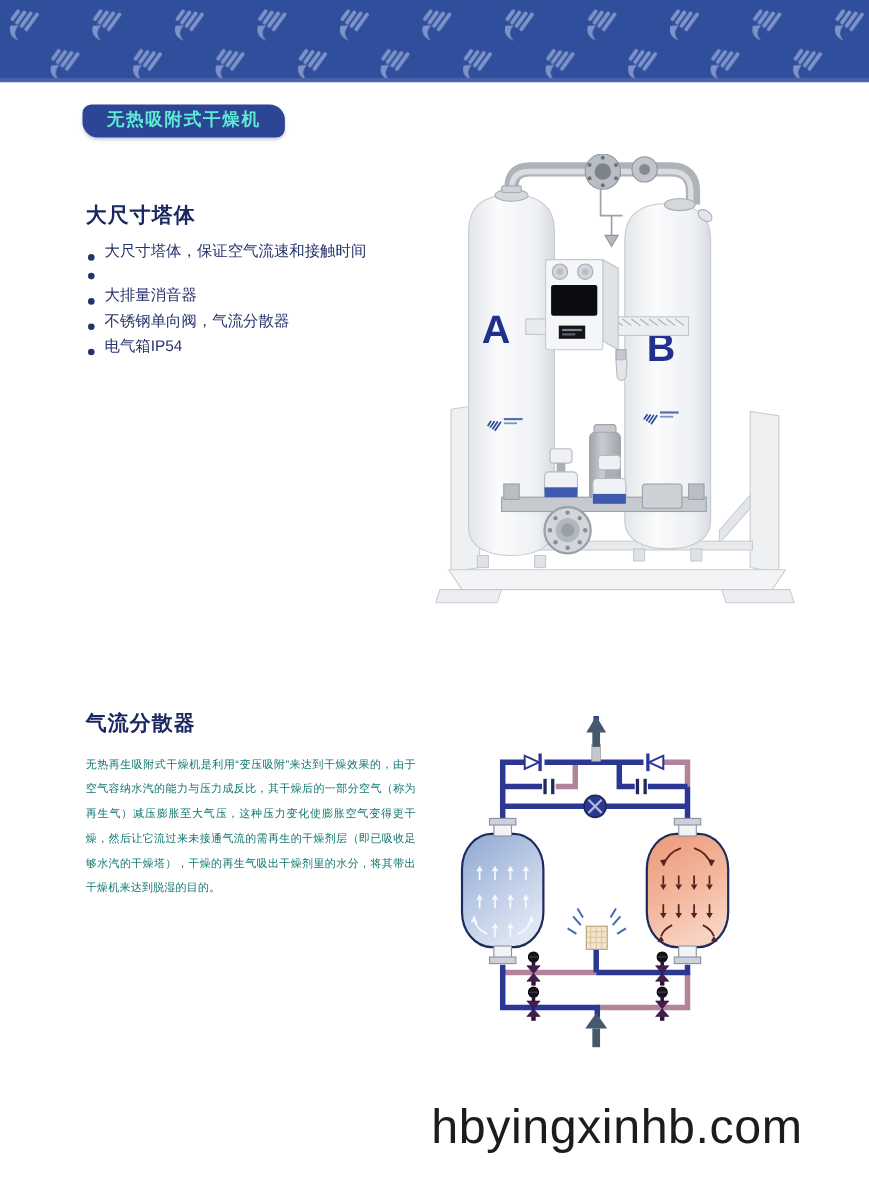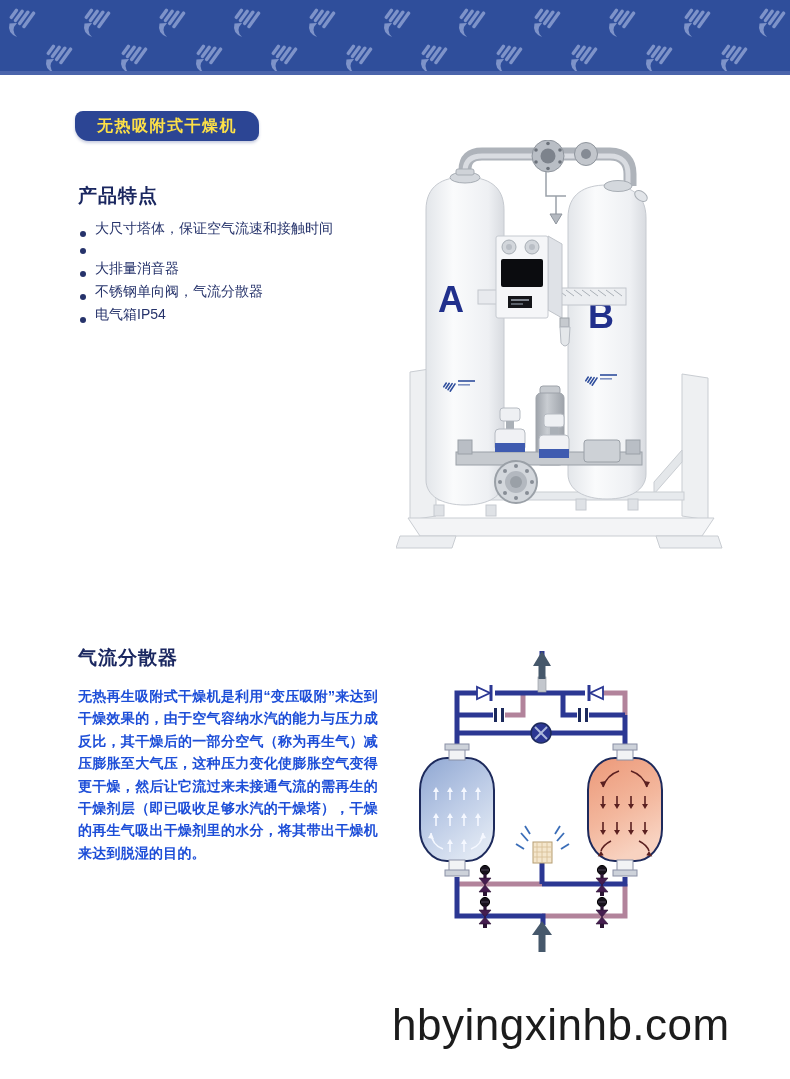--- a/index.html
+++ b/index.html
@@ -1,34 +1,34 @@
 <!DOCTYPE html>
 <html><head>
 <meta charset="utf-8">
 <style>
   html,body{margin:0;padding:0;background:#ffffff;}
   .page{position:relative;width:790px;height:1079px;background:#ffffff;overflow:hidden;
         font-family:"Liberation Sans","DejaVu Sans",sans-serif;color:#26336b;}
   
   .header-band{position:absolute;left:0;top:0;width:790px;height:75px;}
   
-  .badge{position:absolute;left:75px;top:111px;background:#2c4594;color:#fde047;
+  .badge{position:absolute;left:75px;top:95px;background:#2c4594;color:#5eead4;
          font-size:16px;font-weight:bold;letter-spacing:1.5px;line-height:30px;
          padding:0 22px;border-radius:8px 14px 8px 14px;box-shadow:0 2px 3px rgba(40,60,130,.25);}
   
   .features{position:absolute;left:78px;top:183px;width:320px;}
   .sec-heading{font-size:19px;font-weight:bold;color:#1a2760;letter-spacing:1px;margin:0 0 10px 0;}
   .feat-list{list-style:none;margin:0;padding:0;}
   .feat-list li{display:flex;align-items:flex-end;font-size:14px;line-height:18px;
                 color:#26336b;margin-bottom:5px;}
   .dot{flex:0 0 auto;width:6px;height:6px;border-radius:50%;background:#26336b;margin:6px 9px 0 2px;}
   
   .principle{position:absolute;left:78px;top:645px;width:300px;}
-  .principle p{margin:14px 0 0 0;font-size:14px;line-height:22.4px;text-align:justify;
-               color:#1d4ed8;letter-spacing:.2px;font-weight:bold;}
+  .principle p{margin:14px 0 0 0;font-size:10px;line-height:22.4px;text-align:justify;
+               color:#0f766e;letter-spacing:.2px;}
   
   .product-fig{position:absolute;left:396px;top:140px;width:330px;height:414px;}
   .schematic-fig{position:absolute;left:415px;top:645px;width:320px;height:325px;}
   
   .watermark{position:absolute;left:392px;top:1000px;font-size:44px;color:#1c1c1c;
              letter-spacing:.5px;white-space:nowrap;font-family:Liberation Sans, sans-serif;}
 </style>
 </head>
 <body>
 
@@ -53,21 +53,21 @@
       </defs>
       <rect width="790" height="72" fill="#2f4e9b"></rect>
       <rect width="790" height="72" fill="url(#hp)"></rect>
       <rect y="71" width="790" height="4" fill="#4a64ab"></rect>
     </svg>
   </div>
 
   <div class="badge">无热吸附式干燥机</div>
 
   <div class="features">
-    <h2 class="sec-heading">产品特点</h2>
+    <h2 class="sec-heading">大尺寸塔体</h2>
     <ul class="feat-list">
       <li>
           <span class="dot"></span>
           <span>大尺寸塔体，保证空气流速和接触时间</span>
         </li>
       <li>
           <span class="dot"></span>
         </li>
       <li>
           <span class="dot"></span>

